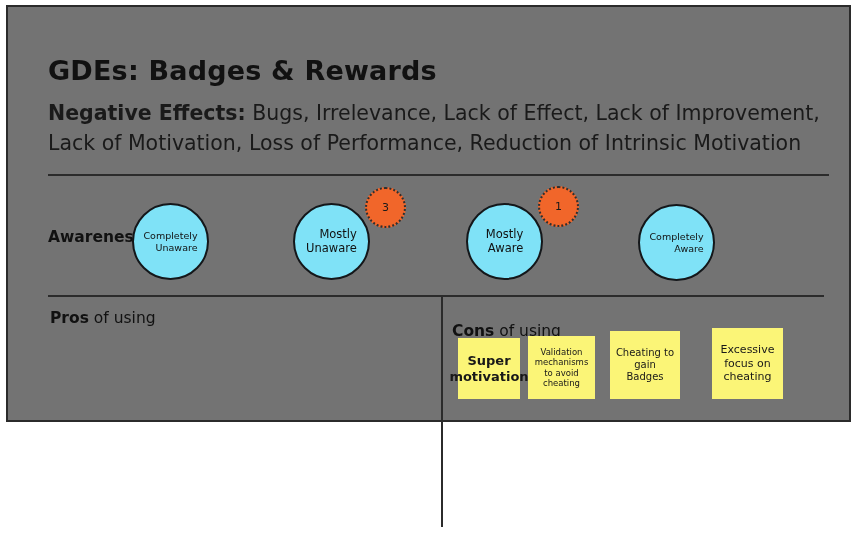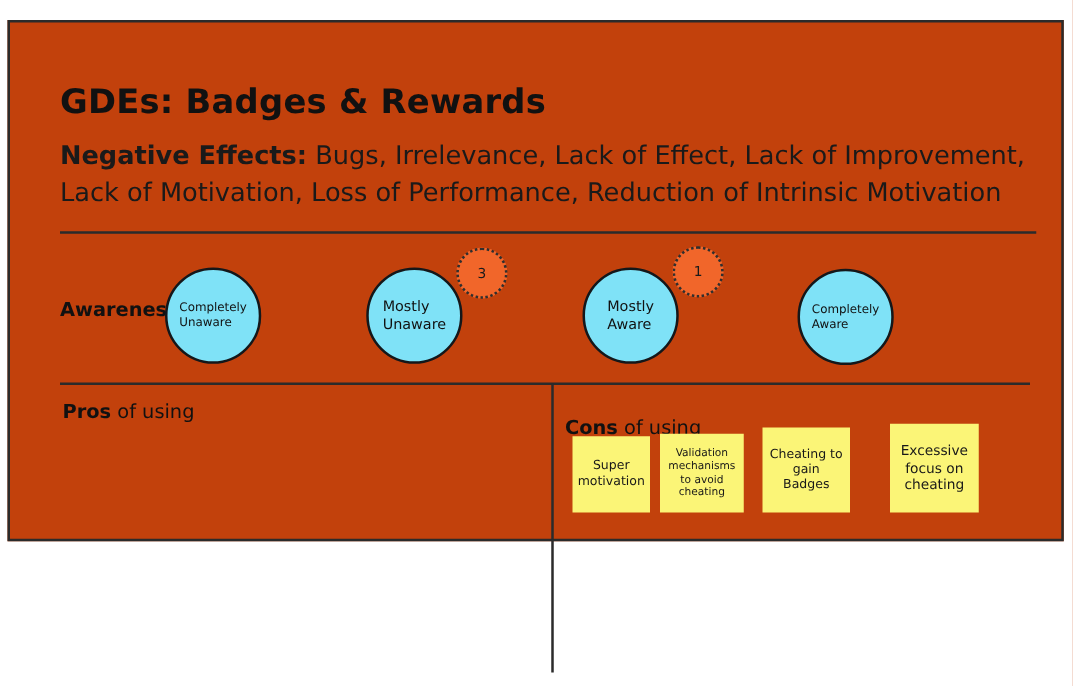--- a/index.html
+++ b/index.html
@@ -11,24 +11,24 @@
     position: relative;
     width: 858px;
     height: 549px;
     background: #ffffff;
     font-family: "DejaVu Sans", sans-serif;
     overflow: hidden;
   }
   #frame {
     position: absolute;
     left: 6px;
-    top: 16px;
+    top: 5px;
     width: 845px;
     height: 417px;
-    background: #c2410c;
+    background: #737373;
     border: 2px solid #2b2b2b;
     box-sizing: border-box;
   }
 
   
   #title {
     position: absolute;
     left: 40px;
     top: 48px;
     font-size: 27px;
@@ -82,21 +82,21 @@
   
   .circle {
     position: absolute;
     border-radius: 50%;
     background: #7fe2f7;
     border: 2px solid #14171a;
     box-sizing: border-box;
     display: flex;
     align-items: center;
     justify-content: center;
-    text-align: left;
+    text-align: right;
     color: #111111;
     line-height: 1.18;
     padding: 2px;
   }
   .circle span { display: block; }
 
   .badge {
     position: absolute;
     border-radius: 50%;
     background: #f1662a;
@@ -181,21 +181,21 @@
     <div class="section-head" id="head-pros">
       <span class="bold">Pros</span><span> of using</span>
     </div>
 
 
 
     <div class="section-head" id="head-cons">
       <span class="bold">Cons</span><span> of using</span>
     </div>
 
-    <div class="note" style="left:450px; top:331px; width:62px; height:61px; font-size:10px;">
+    <div class="note" style="left:450px; top:331px; width:62px; height:61px; font-size:13px;font-weight:bold;">
       <span>
         <span>Super</span>
         <span>motivation</span>
       </span>
     </div>
 
     <div class="note" style="left:520px; top:329px; width:67px; height:63px; font-size:8.5px;">
       <span>
         <span>Validation</span>
         <span>mechanisms</span>

